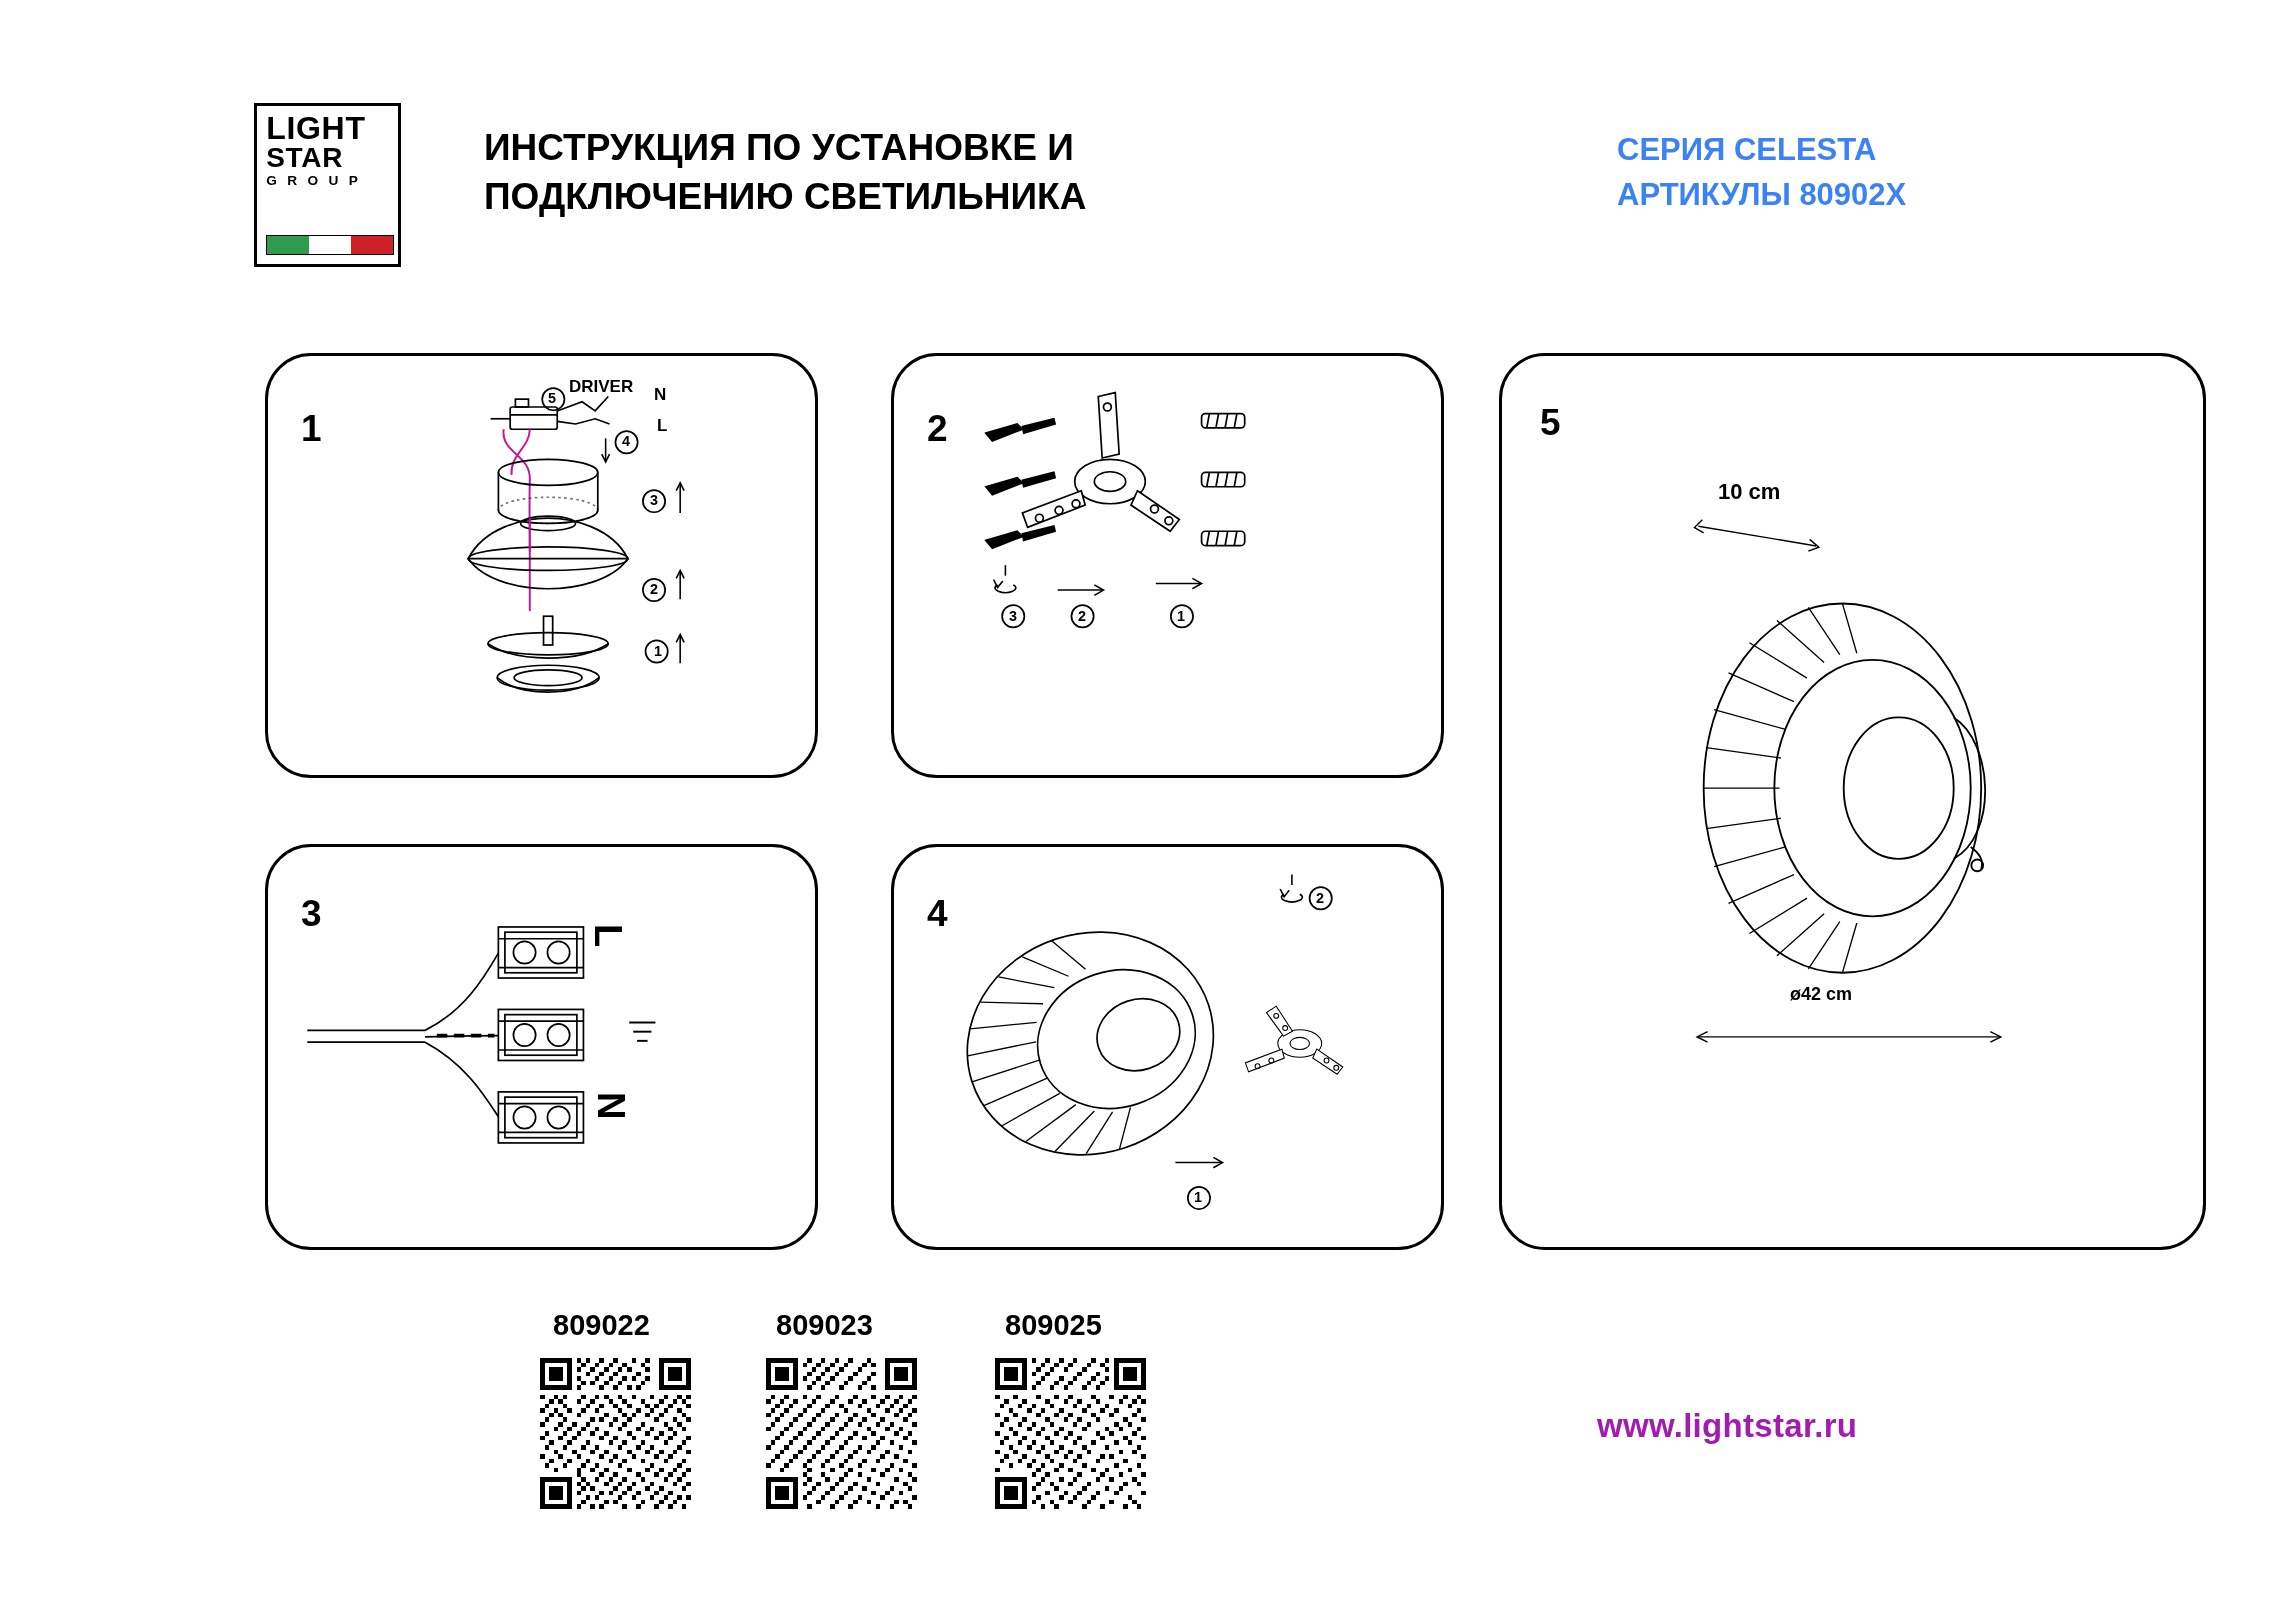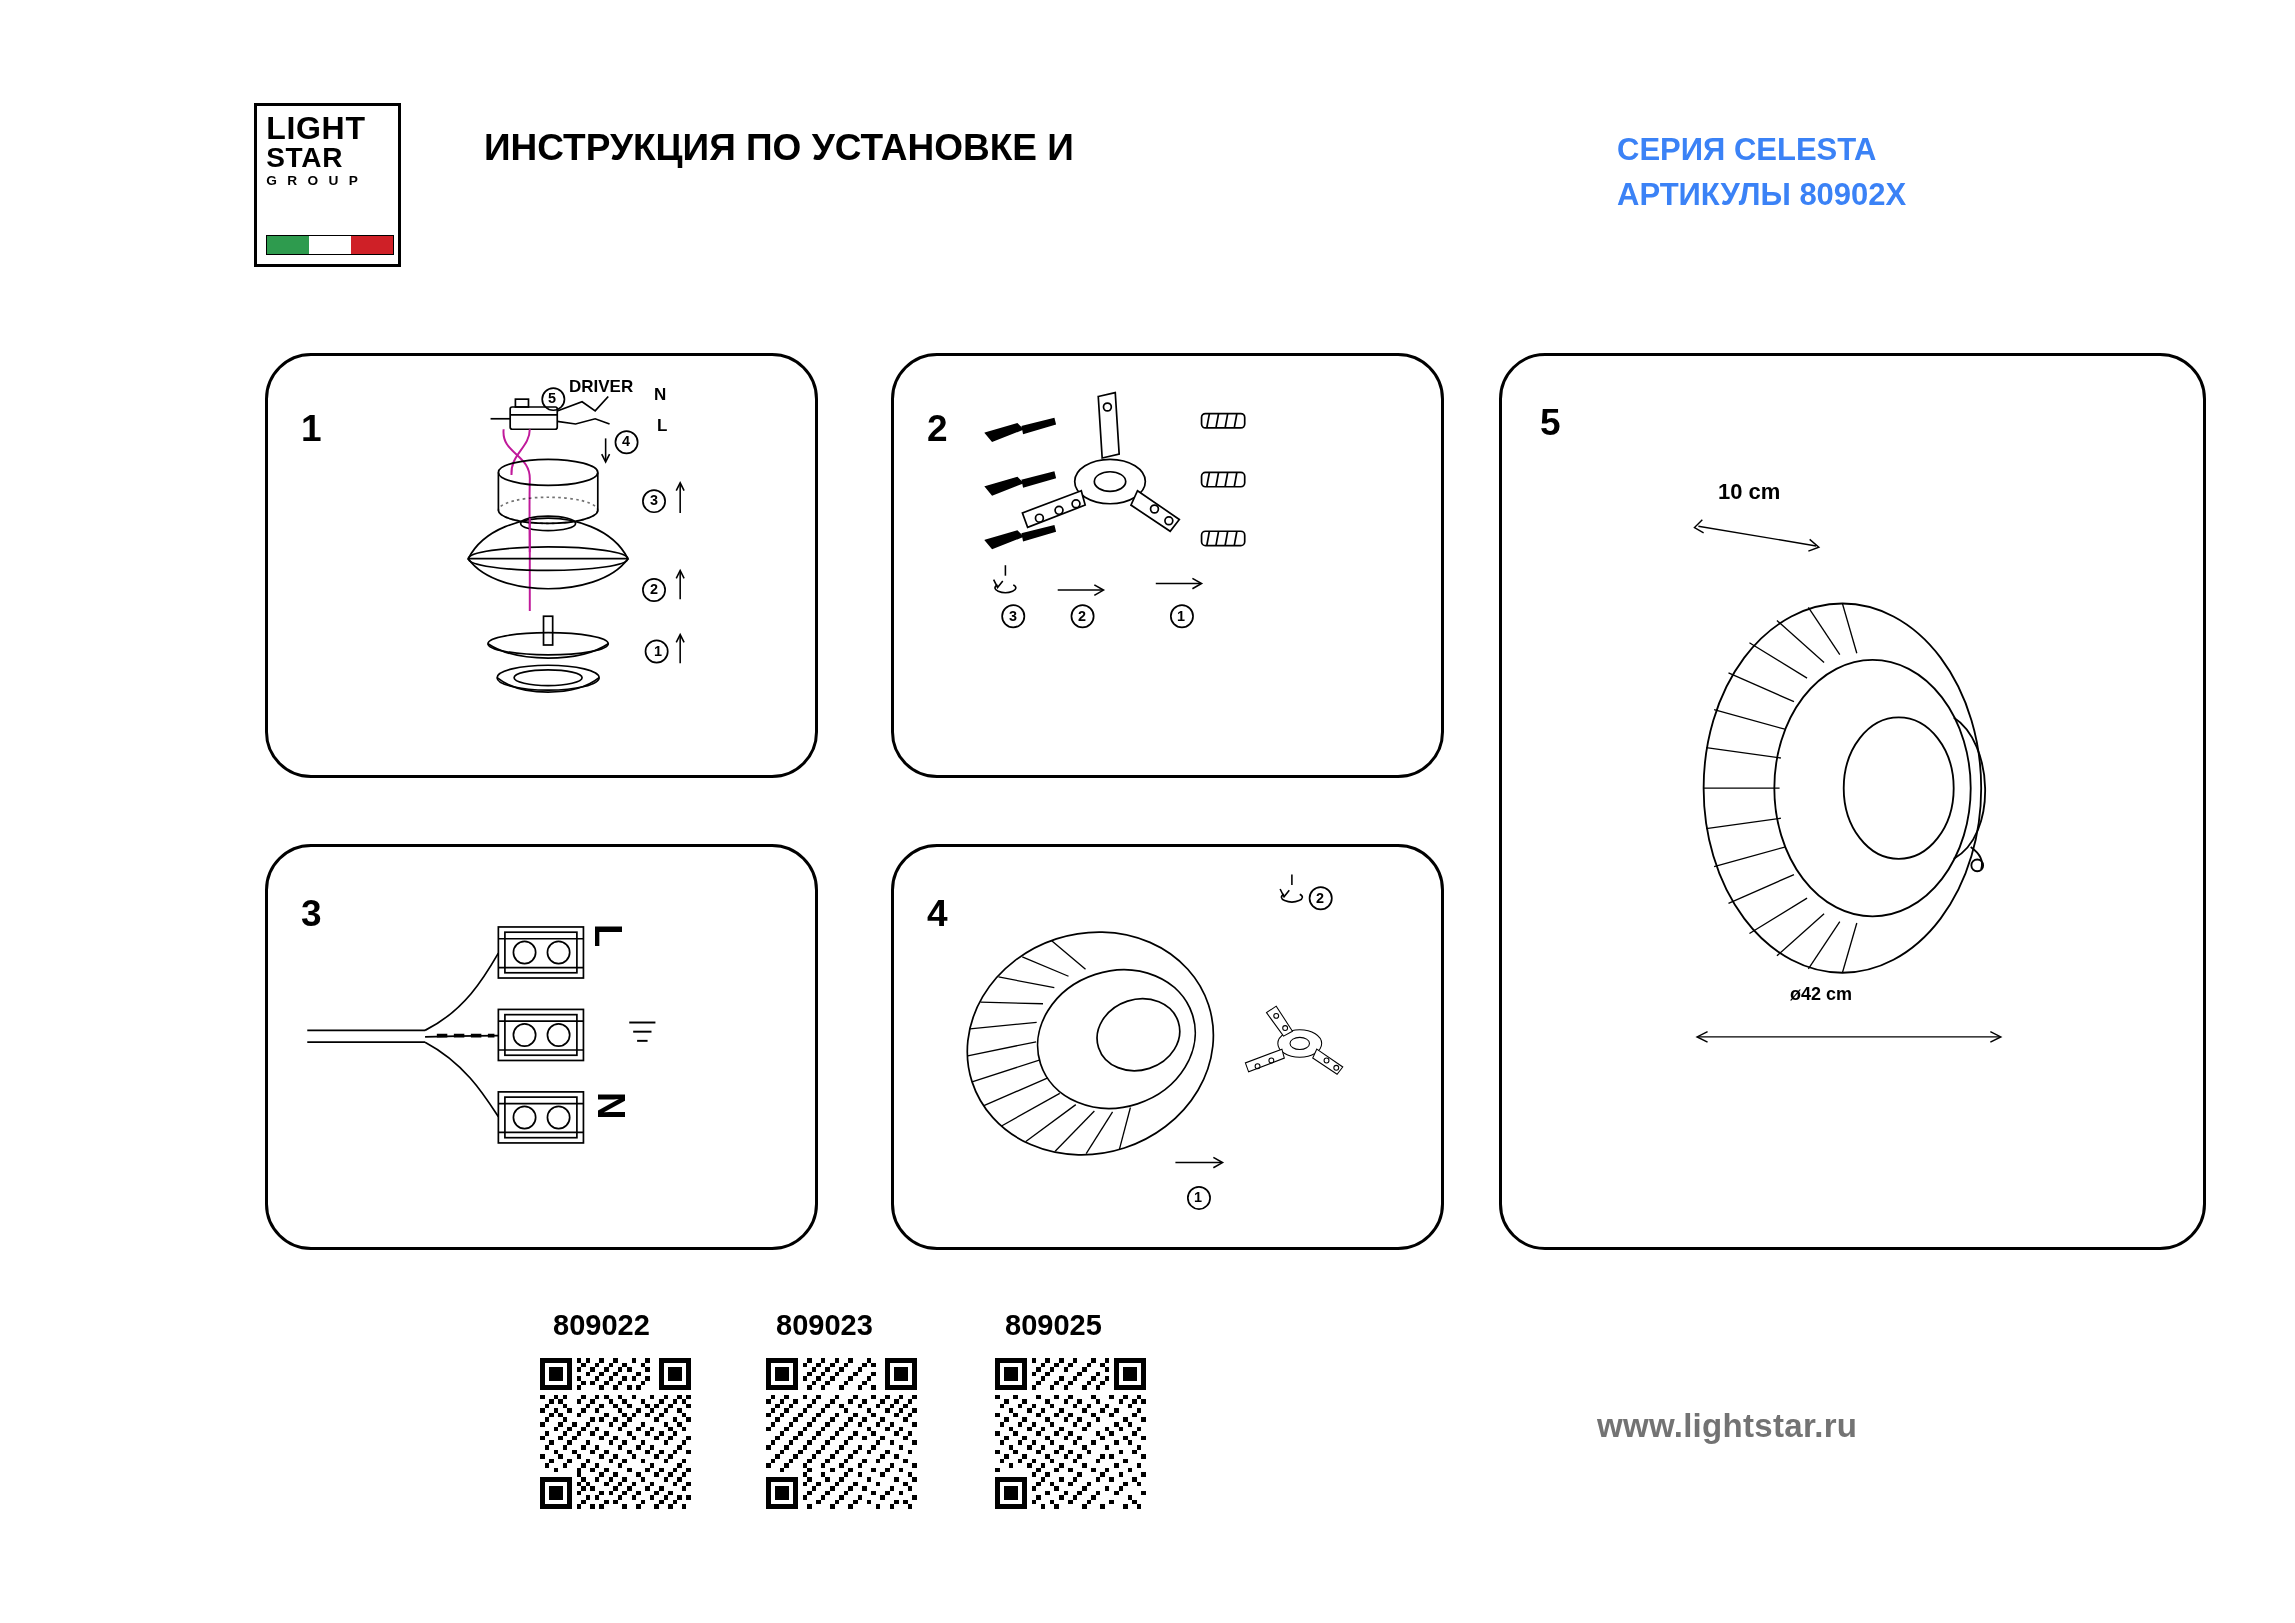--- a/index.html
+++ b/index.html
@@ -109,21 +109,21 @@
   .qr {
     position: absolute;
     width: 151px; height: 151px;
     background: #fff;
   }
   .site {
     position: absolute;
     left: 1597px; top: 1407px;
     font-size: 33px;
     font-weight: bold;
-    color: #737373;
+    color: #a21caf;
     letter-spacing: 0.3px;
   }
 </style>
 </head>
 <body>
 
 <div class="page">
 
   <div class="logo-box">
     <div class="logo-text">
@@ -133,20 +133,21 @@
     </div>
     <div class="logo-flag">
       <i class="flag-g"></i>
         <i class="flag-w"></i>
         <i class="flag-r"></i>
     </div>
   </div>
 
   <div class="main-title">
     <div>ИНСТРУКЦИЯ ПО УСТАНОВКЕ И</div>
+    <div>ПОДКЛЮЧЕНИЮ СВЕТИЛЬНИКА</div>
   </div>
 
   <div class="series-block">
     <div>СЕРИЯ CELESTA</div>
     <div>АРТИКУЛЫ 80902X</div>
   </div>
 
   <div class="panel" id="panel1">
     <div class="panel-num" style="left:33px; top:52px;">1</div>
 

